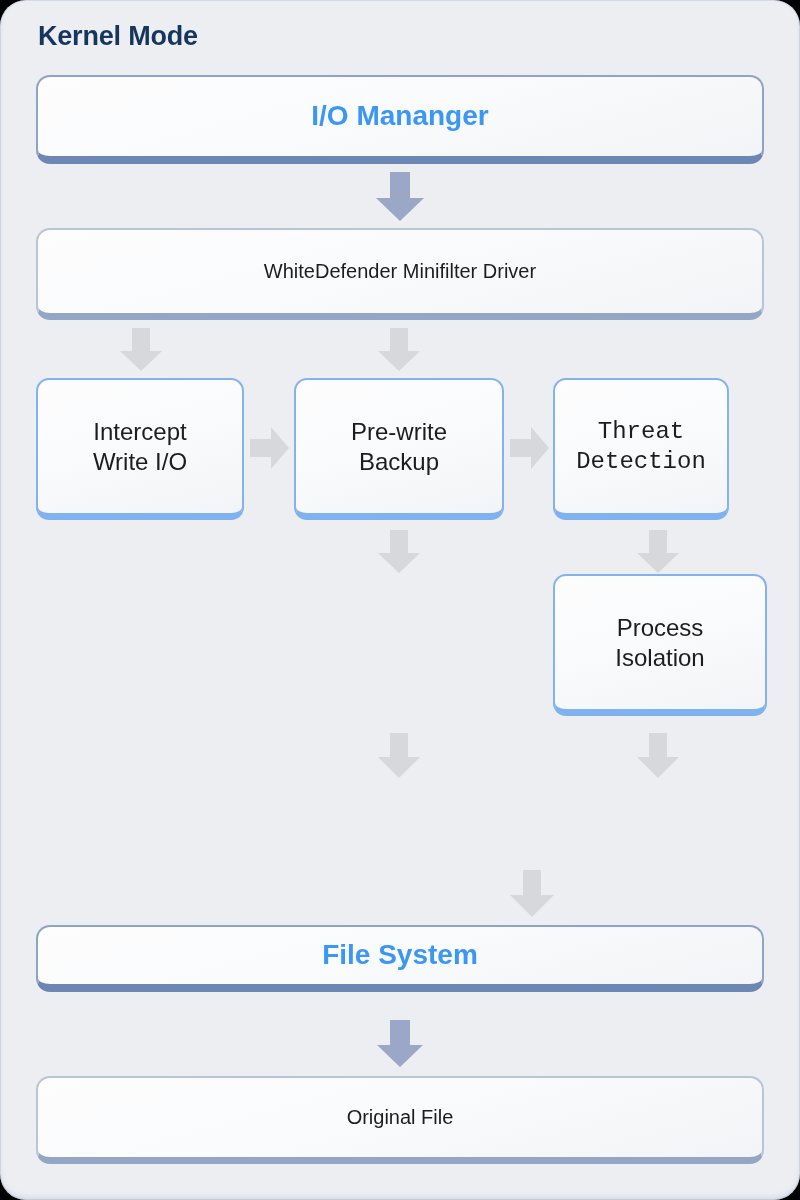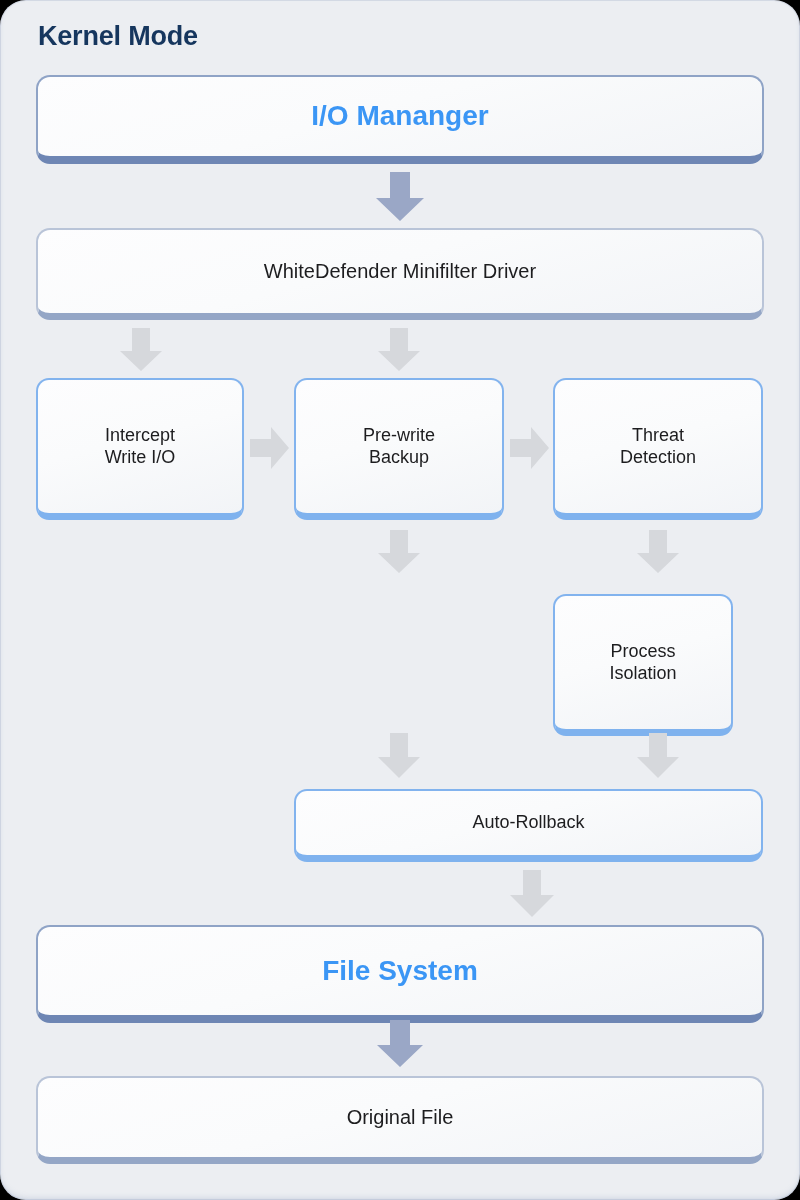--- a/index.html
+++ b/index.html
@@ -57,21 +57,21 @@
     text-align: center;
     color: #1d1d1f;
     line-height: 1.22;
   }
 
   
   .node.std {
     border: 2px solid #82b3ee;
     border-bottom-width: 7px;
     border-bottom-color: #7fb2ee;
-    font-size: 18px;
+    font-size: 24px;
   }
 
   
   .node.slate {
     border: 2px solid #8fa3c6;
     border-bottom-width: 8px;
     border-bottom-color: #6e86b4;
     font-size: 28px;
     font-weight: bold;
     color: #3b96f5;
@@ -116,36 +116,33 @@
   <div class="node std" style="left:36px; top:378px; width:208px; height:142px;">
     <span class="lbl">Intercept
 Write I/O</span>
   </div>
 
   <div class="node std" style="left:294px; top:378px; width:210px; height:142px;justify-content:center;">
     <span class="lbl">Pre-write
 Backup</span>
   </div>
 
-  <div class="node std" style="left:553px; top:378px; width:210px; height:142px;">
+  <div class="node std" style="left:553px; top:378px; width:176px; height:142px;font-family:Liberation Mono, monospace;">
     <span class="lbl">Threat
 Detection</span>
   </div>
 
 
-  <div class="node std" style="left:553px; top:594px; width:180px; height:142px;">
+  <div class="node std" style="left:553px; top:574px; width:214px; height:142px;">
     <span class="lbl">Process
 Isolation</span>
   </div>
 
-  <div class="node std" style="left:294px; top:789px; width:469px; height:73px;">
-    <span class="lbl">Auto-Rollback</span>
-  </div>
-
-  <div class="node slate" style="left:36px; top:925px; width:728px; height:98px;">
+
+  <div class="node slate" style="left:36px; top:925px; width:728px; height:67px;">
     <span class="lbl">File System</span>
   </div>
 
   <div class="node plain" style="left:36px; top:1076px; width:728px; height:88px;">
     <span class="lbl">Original File</span>
   </div>
 
   <div class="arrow" style="left:374px; top:172px;">
     <svg width="52" height="50" viewBox="0 0 52 50">
       <polygon points="16,0 36,0 36,26 50,26 26,49 2,26 16,26" fill="#9aa7c6"></polygon>

